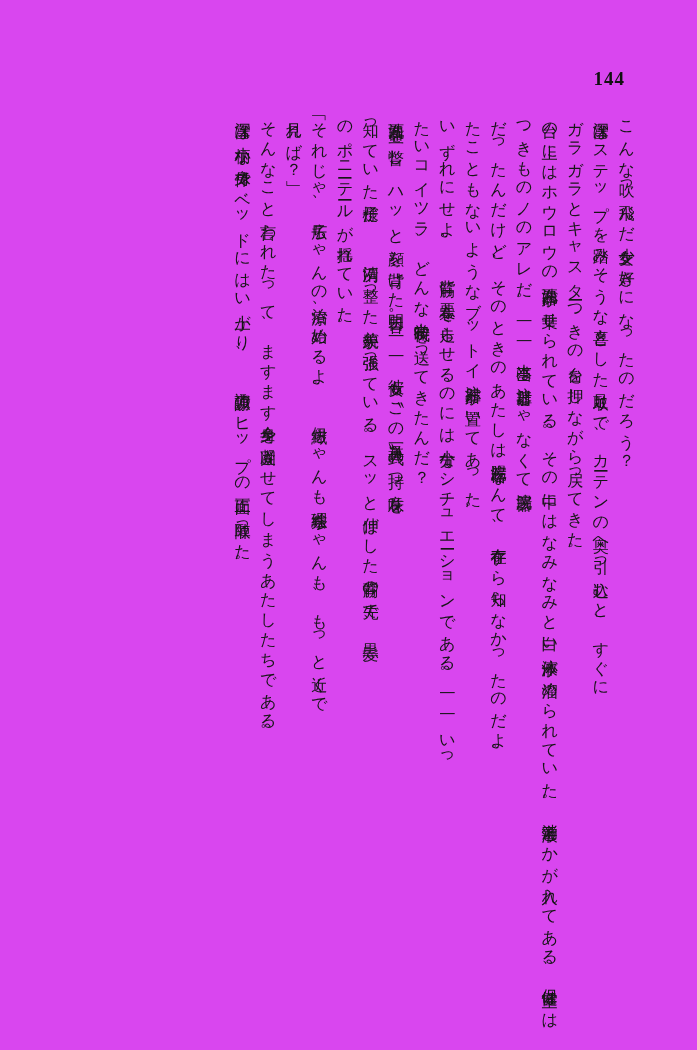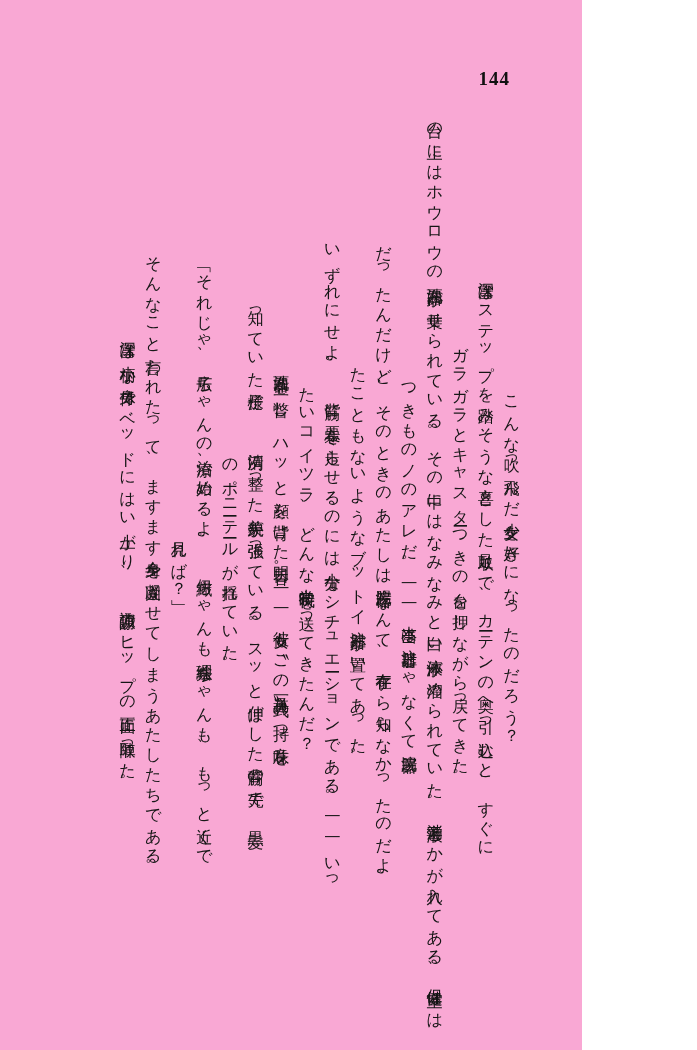--- a/index.html
+++ b/index.html
@@ -2,27 +2,26 @@
 <html><head>
 <meta charset="utf-8">
 <style>
   html, body {
     margin: 0;
     padding: 0;
     background: #ffffff;
   }
   .page {
     position: relative;
-    width: 582px;
+    width: 697px;
     height: 1050px;
-    background: #f9a8d4;
+    background: #d946ef;
     overflow: hidden;
     font-family: "DejaVu Serif", serif;
     color: #1a1a1a;
-    text-align: center;
   }
   .page-number {
     position: absolute;
     top: 68px;
     right: 72px;
     font-family: "Liberation Serif", serif;
     font-size: 19px;
     font-weight: bold;
     letter-spacing: 1px;
     color: #111;

